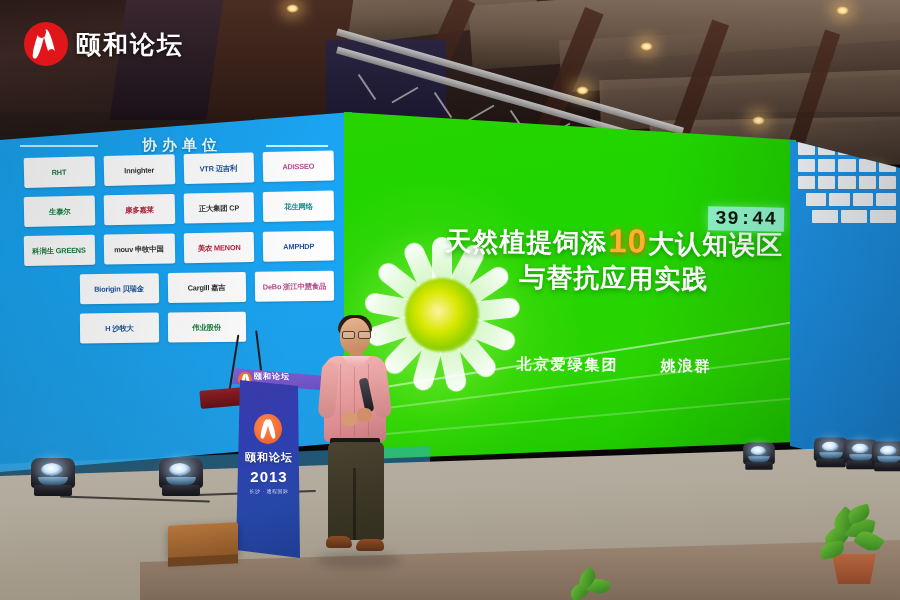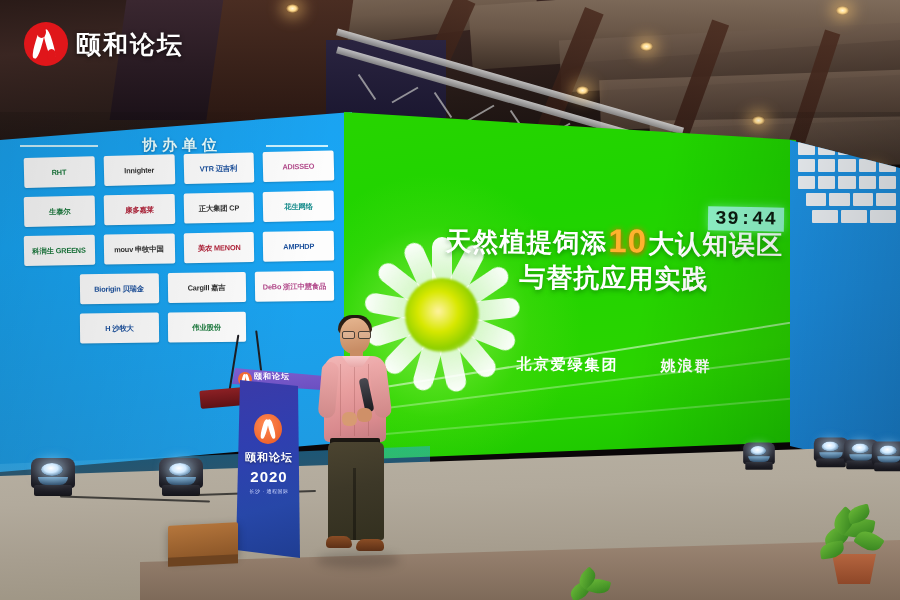--- a/index.html
+++ b/index.html
@@ -418,21 +418,21 @@
     <div class="pl">颐和论坛</div>
   </div>
 
   <div class="podium">
     <div class="mark pod-mark">
       <div class="disc" style="background:radial-gradient(circle at 40% 35%,#ff8a52,#e8561f);"></div>
       <div class="s1" style="left:8px;top:5px;width:5px;height:20px;transform:rotate(15deg);"></div>
       <div class="s2" style="left:15px;top:5px;width:5px;height:20px;transform:rotate(-15deg);"></div>
     </div>
     <div class="pod-name">颐和论坛</div>
-    <div class="pod-year">2020</div>
+    <div class="pod-year">2013</div>
     <div class="pod-loc">长沙 · 通程国际</div>
   </div>
 
   <div class="shadow" style="left:316px;top:552px;width:84px;height:16px;"></div>
   <div class="person">
     <div class="hair"></div>
     <div class="head"></div>
     <div class="glasses">
         <i style="left:0;"></i>
         <i style="left:16px;"></i>

